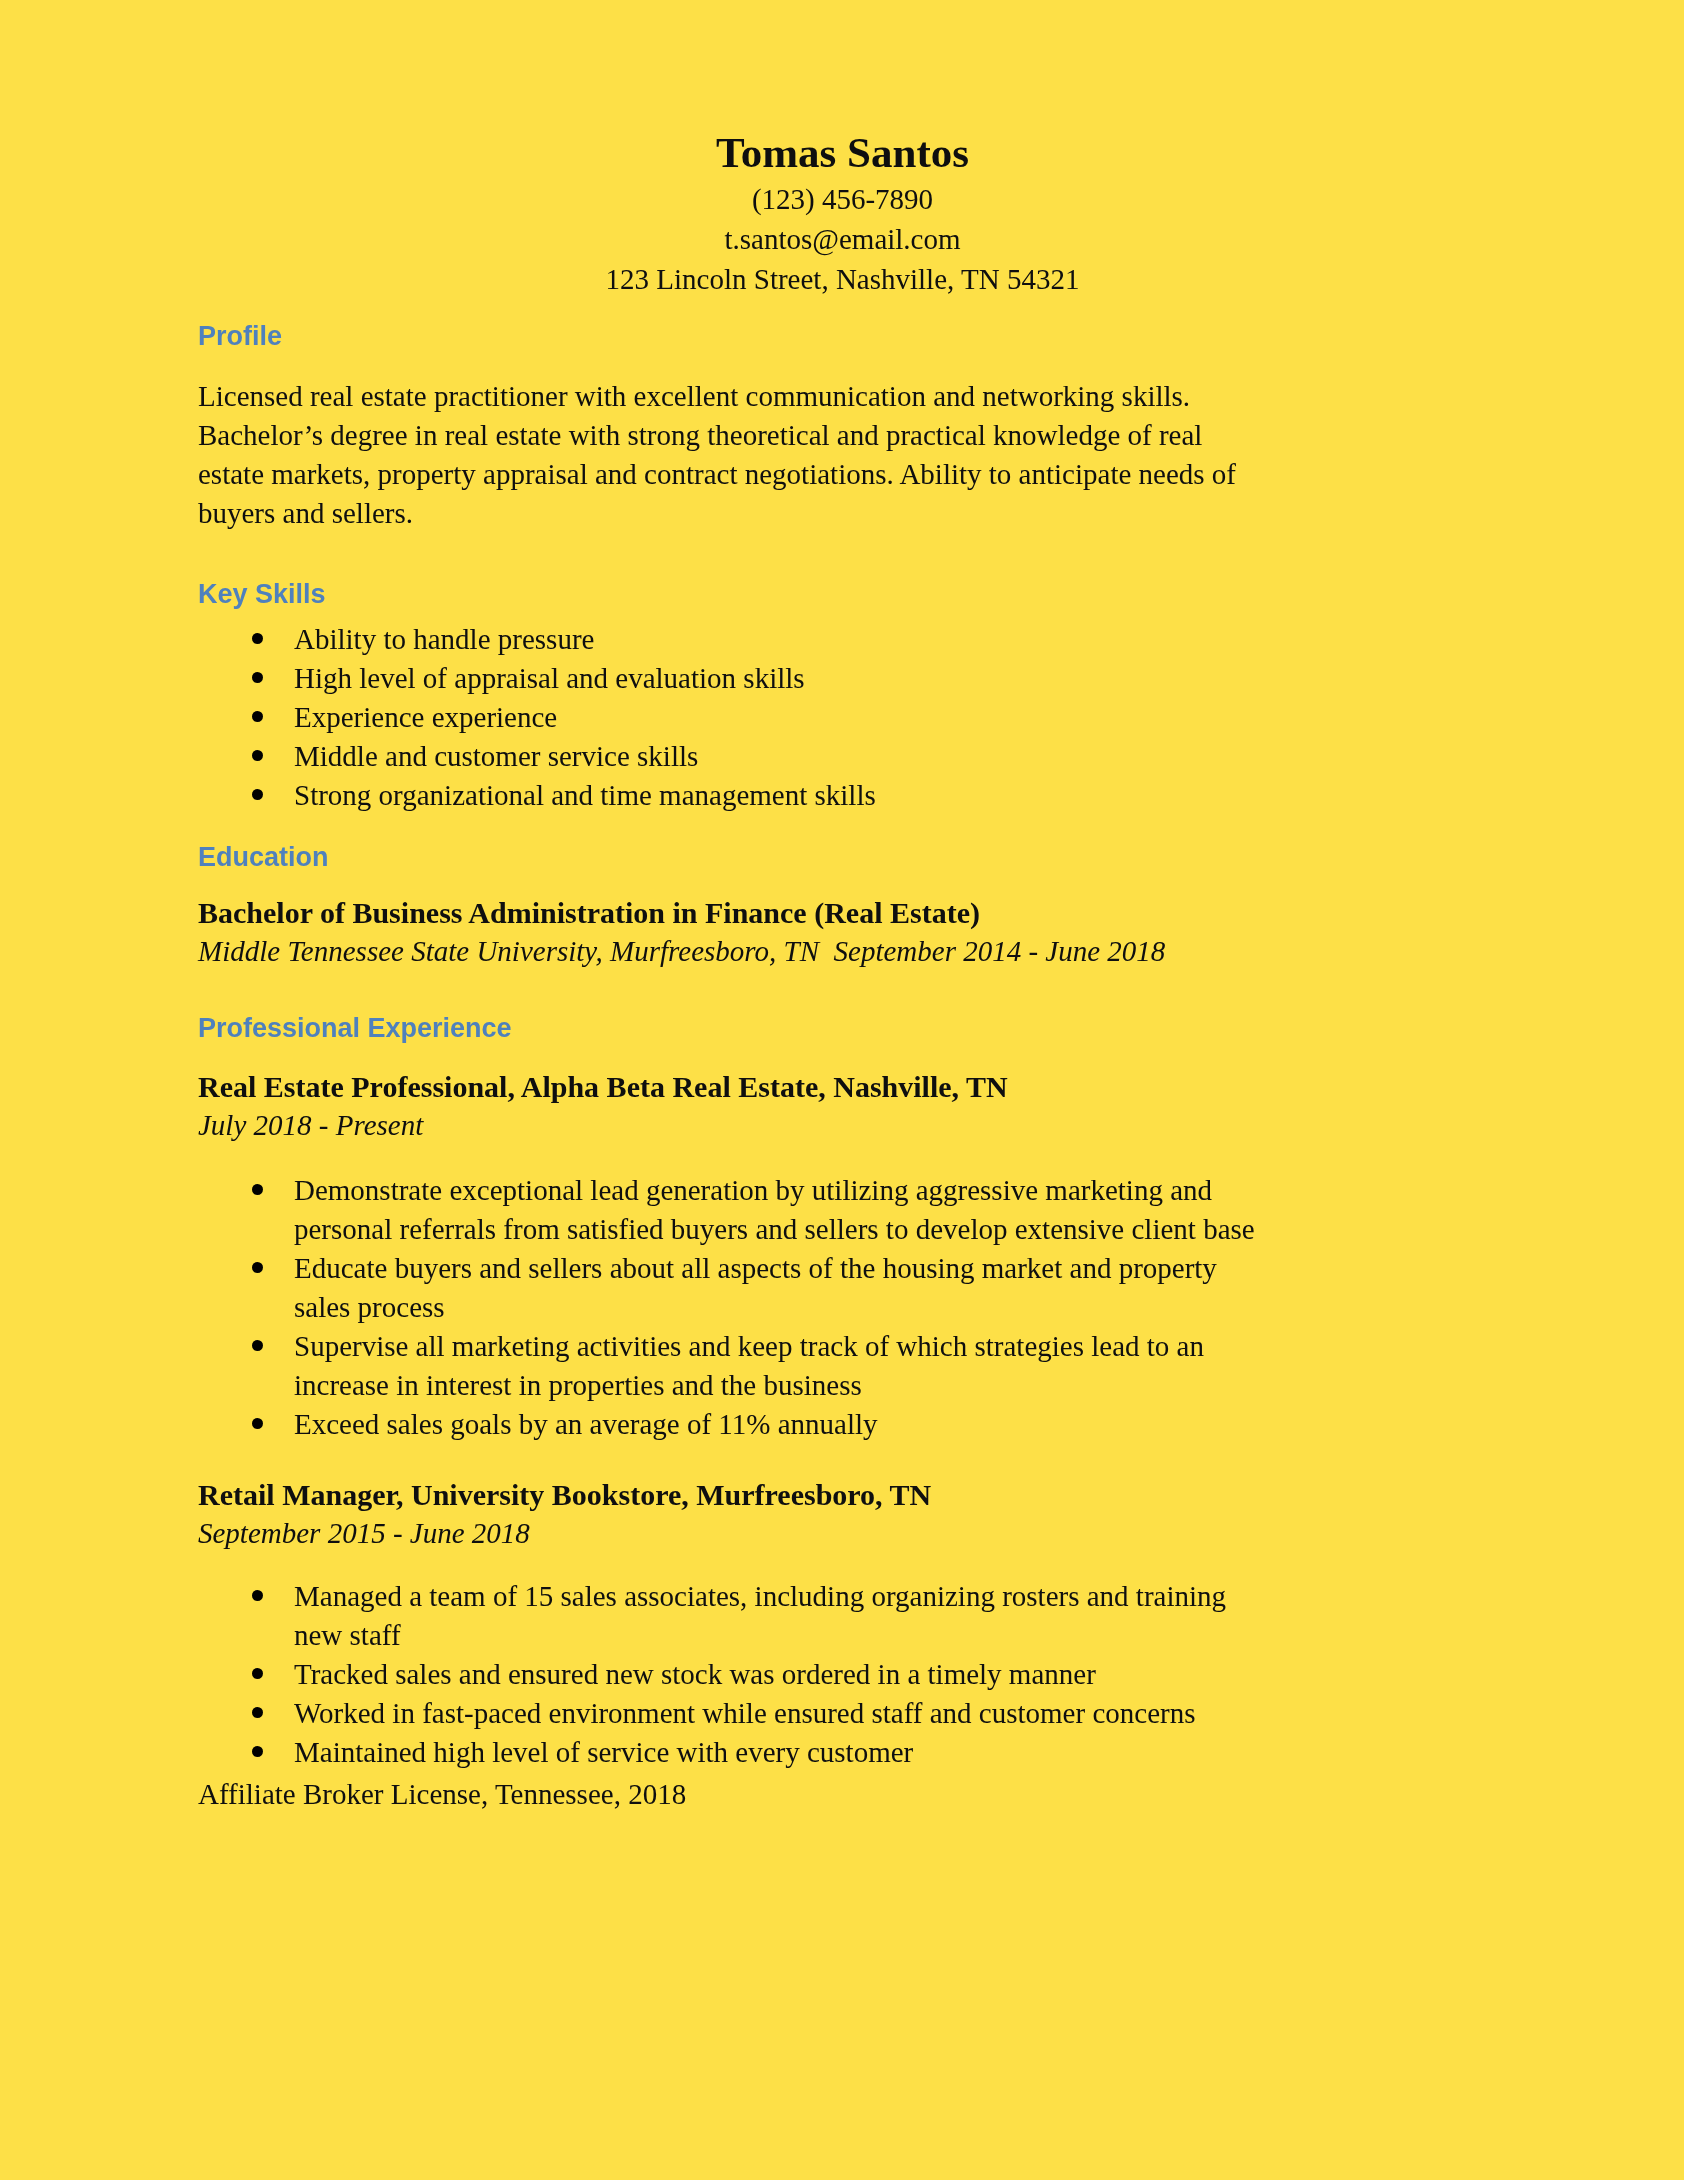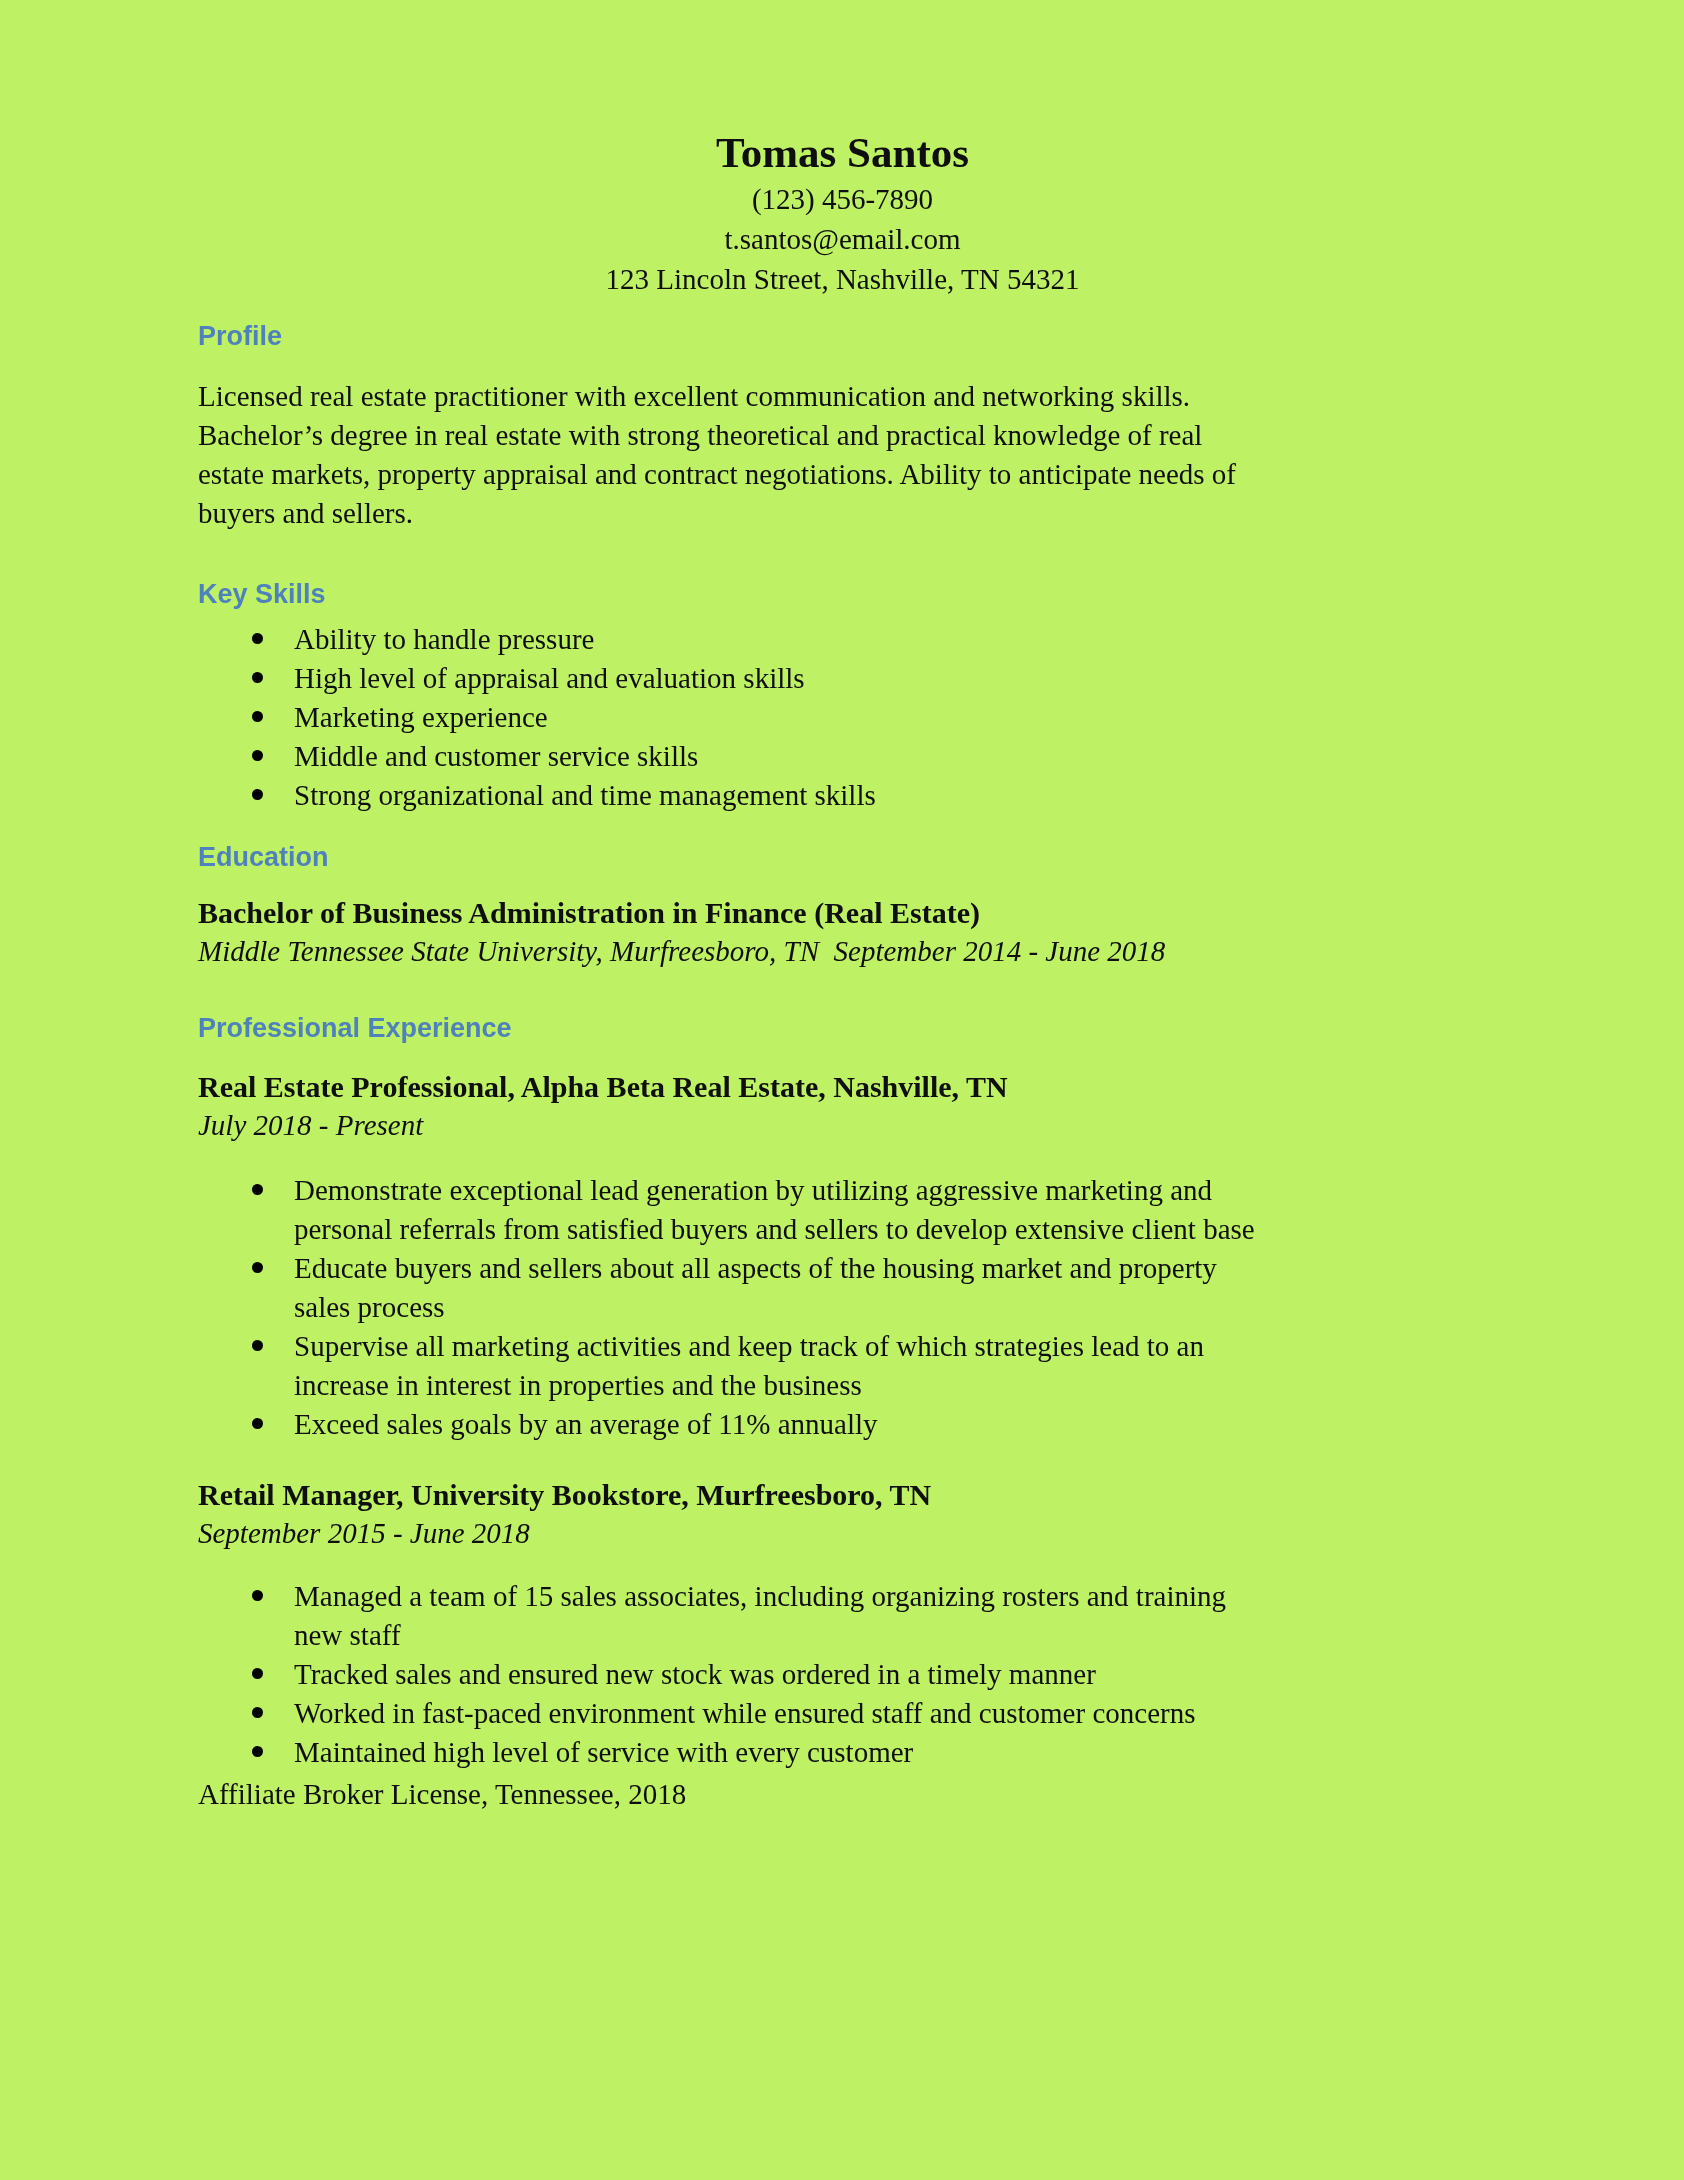--- a/index.html
+++ b/index.html
@@ -12,21 +12,21 @@
     height: 2181px;
     position: relative;
     font-family: "Liberation Serif", "DejaVu Serif", serif;
     color: #0f0f0f;
   }
   .page {
     box-sizing: border-box;
     width: 1685px;
     height: 2181px;
     padding-top: 126px;
-    background: #bef264;
+    background: #fde047;
     overflow: hidden;
   }
   
   .header {
     text-align: center;
   }
   .name {
     font-size: 43px;
     line-height: 53px;
     font-weight: bold;
@@ -109,21 +109,21 @@
     <h2 class="sec" id="profile-h">Profile</h2>
     <p class="para" id="profile-p">Licensed real estate practitioner with excellent communication and networking skills.
 Bachelor’s degree in real estate with strong theoretical and practical knowledge of real
 estate markets, property appraisal and contract negotiations. Ability to anticipate needs of
 buyers and sellers.</p>
 
     <h2 class="sec" id="skills-h">Key Skills</h2>
     <ul class="bullets" id="skills-list">
       <li>Ability to handle pressure</li>
       <li>High level of appraisal and evaluation skills</li>
-      <li>Marketing experience</li>
+      <li>Experience experience</li>
       <li>Middle and customer service skills</li>
       <li>Strong organizational and time management skills</li>
     </ul>
 
     <h2 class="sec" id="edu-h">Education</h2>
     <p class="bold-line" id="edu-degree">Bachelor of Business Administration in Finance (Real Estate)</p>
     <p class="italic-line">Middle Tennessee State University, Murfreesboro, TN  September 2014 - June 2018</p>
 
     <h2 class="sec" id="exp-h">Professional Experience</h2>
 

